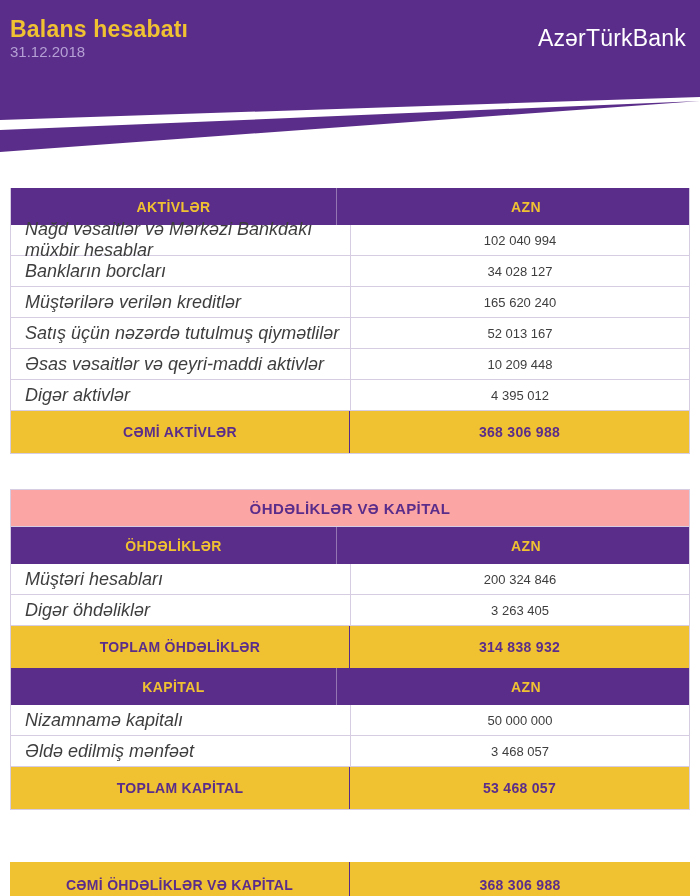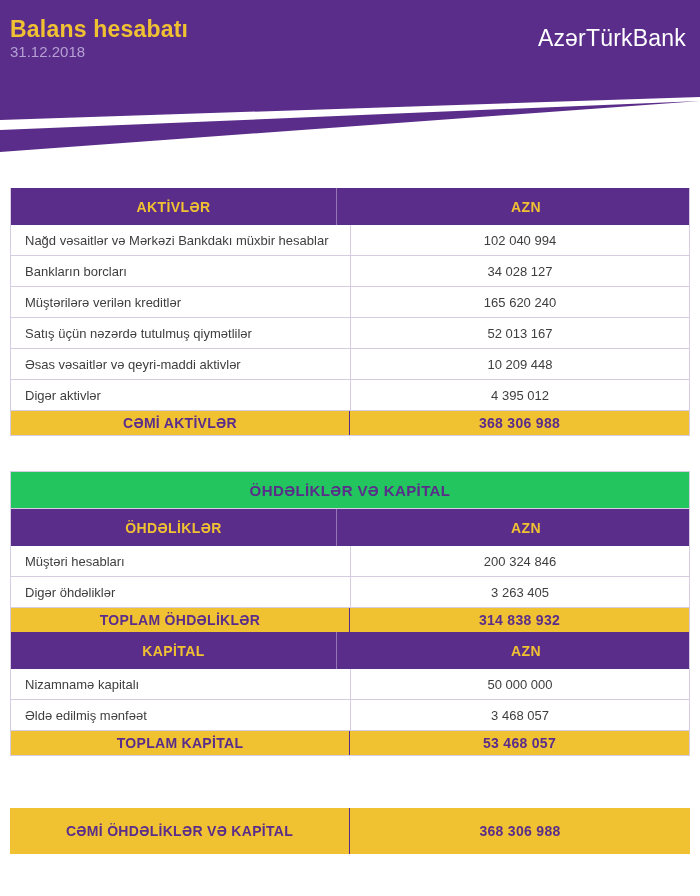--- a/index.html
+++ b/index.html
@@ -60,45 +60,45 @@
     color: var(--yellow, #f0c232);
     font-size: 14px; font-weight: bold; letter-spacing: 0.4px;
   }
   .ph-cell:first-child { border-right: 1px solid rgba(255,255,255,0.35); }
 
   .row { display: flex; height: 31px; border-bottom: 1px solid var(--line, #d6cde2); background: #fff; }
   .cell-label {
     flex: 1 1 50%;
     display: flex; align-items: center;
     padding-left: 14px;
-    font-size: 13px; color: var(--text, #3e3e3e);
+    font-size: 18px; color: var(--text, #3e3e3e); font-style: italic;
   }
   .cell-value {
     flex: 0 0 50%;
     display: flex; align-items: center; justify-content: center;
     font-size: 13px; color: var(--text, #3e3e3e);
     border-left: 1px solid var(--line, #d6cde2);
   }
 
-  .total { display: flex; height: 24px; background: var(--yellow, #f0c232); }
+  .total { display: flex; height: 42px; background: var(--yellow, #f0c232); }
   .total-cell {
     flex: 1 1 50%;
     display: flex; align-items: center; justify-content: center;
     color: var(--purple, #5b2d8a);
     font-size: 14px; font-weight: bold; letter-spacing: 0.3px;
   }
   .total-cell:first-child { border-right: 1px solid var(--purple, #5b2d8a); }
 
   .section-title {
     height: 37px;
     display: flex; align-items: center; justify-content: center;
     color: var(--purple, #5b2d8a);
     font-size: 15px; font-weight: bold; letter-spacing: 0.4px;
     border-bottom: 1px solid var(--line, #d6cde2);
-    background: #22c55e;
+    background: #fca5a5;
   }
 
   .grand-total {
     margin: 52px 10px 0;
     height: 46px;
     display: flex;
     background: var(--yellow, #f0c232);
   }
   .grand-total .total-cell { font-size: 14px; }
 </style>

